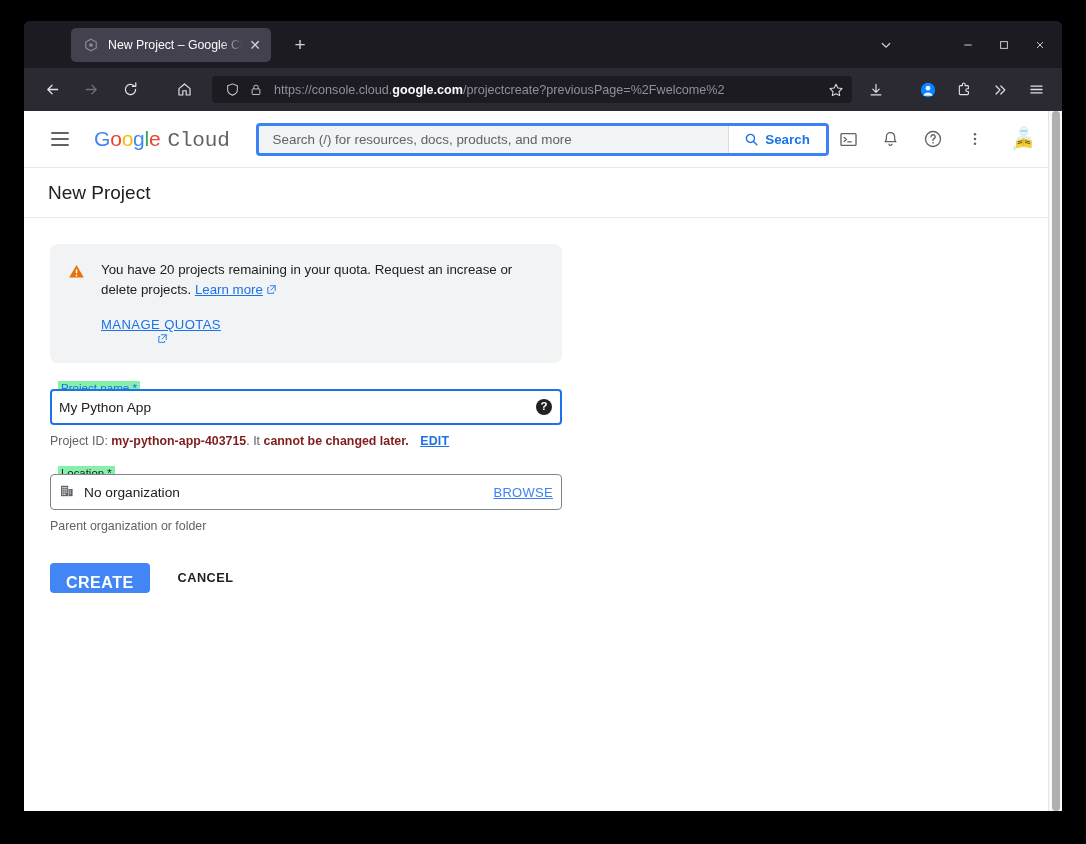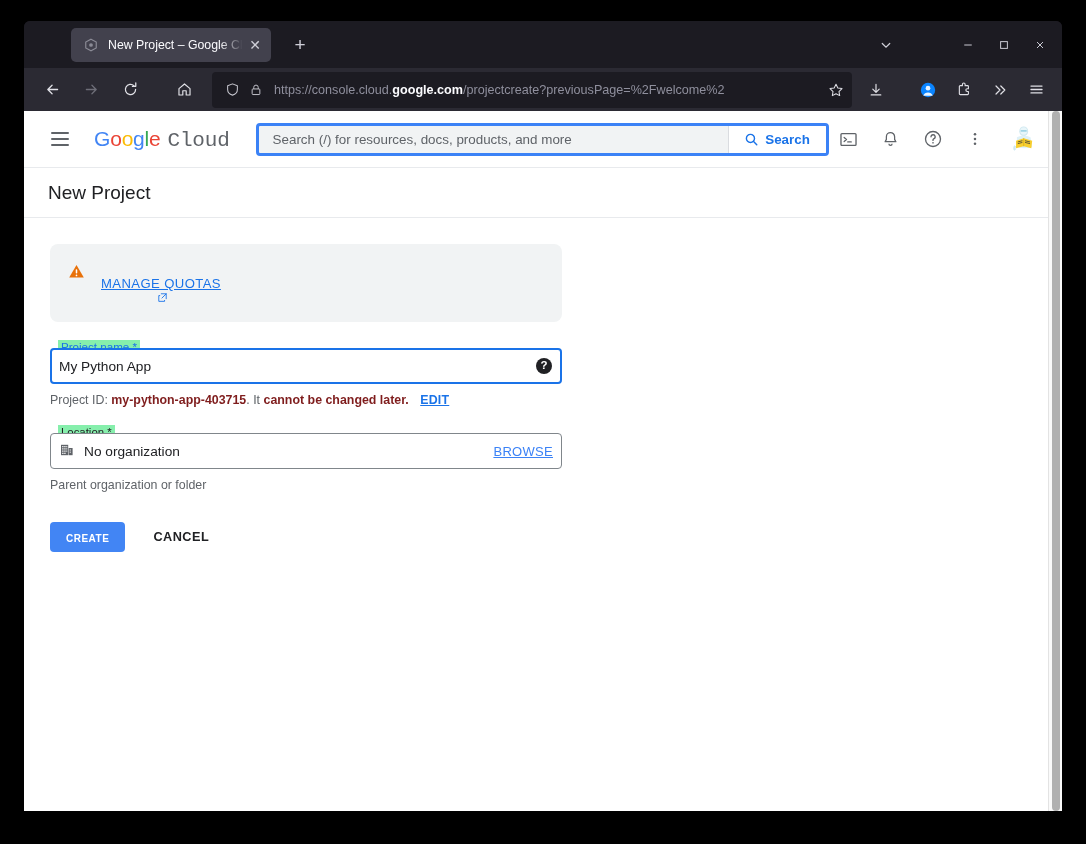--- a/index.html
+++ b/index.html
@@ -91,21 +91,21 @@
     color: #e0e0e6; flex: none;
   }
   .nav-btn.disabled { color: #6e6e78; }
   #nav-back { margin-left: 6px; }
   #nav-forward { margin-left: 7px; }
   #nav-reload { margin-left: 7px; }
   #nav-home { margin-left: 22px; }
 
   #urlbar {
     flex: 1;
-    height: 36px;
+    height: 27px;
     background: #1c1b22;
     border-radius: 4px;
     margin: 0 8px 0 12px;
     display: flex; align-items: center;
     padding: 0 2px 0 8px;
     min-width: 0;
   }
   .url-icon {
     width: 24px; height: 24px; flex: none;
     display: flex; align-items: center; justify-content: center;
@@ -322,21 +322,21 @@
   #edit-link { color: #1a73e8; font-weight: 700; margin-left: 8px; letter-spacing: 0.2px; }
 
   #button-row { margin-top: 30px; display: flex; align-items: center; gap: 18px; }
   #create-button {
     background: #4285f4;
     color: #fff;
     border: none;
     height: 30px;
     padding: 11px 16px;
     border-radius: 4px;
-    font-size: 10px;
+    font-size: 16px;
     font-weight: 700;
     letter-spacing: 0.5px;
     font-family: "Liberation Sans", sans-serif;
   }
   #cancel-button {
     background: transparent;
     color: #202124;
     border: none;
     height: 30px;
     padding: 0 10px;
@@ -538,20 +538,28 @@
 
         <div id="quota-alert">
           <span id="warning-icon">
             <svg width="17" height="17" viewBox="0 0 20 20">
               <path d="M10 2.4 L18.6 17.2 H1.4 Z" fill="#e8710a"></path>
               <rect x="9.1" y="7.3" width="1.8" height="5.1" rx="0.8" fill="#fff"></rect>
               <circle cx="10" cy="14.6" r="1" fill="#fff"></circle>
             </svg>
           </span>
           <div>
+            <div class="alert-text">
+              <span>You have 20 projects remaining in your quota. Request an increase or delete projects.</span>
+              <a class="alert-link" href="#">Learn more</a><span class="ext-link-glyph"><svg width="11" height="11" viewBox="0 0 16 16">
+                    <path d="M6.2 2.6 H13.4 V9.8" fill="none" stroke="#1a73e8" stroke-width="1.3" stroke-linecap="round" stroke-linejoin="round"></path>
+                    <path d="M13.4 2.6 L7.2 8.8" stroke="#1a73e8" stroke-width="1.3" stroke-linecap="round"></path>
+                    <path d="M11 12.2 V13.6 H2.6 V5.2 H4" fill="none" stroke="#1a73e8" stroke-width="1.3" stroke-linecap="round" stroke-linejoin="round"></path>
+                  </svg></span>
+            </div>
             <a id="manage-quotas" href="#">
               <span>MANAGE QUOTAS</span>
                 <span class="ext-link-glyph"><svg width="11" height="11" viewBox="0 0 16 16">
                     <path d="M6.2 2.6 H13.4 V9.8" fill="none" stroke="#1a73e8" stroke-width="1.3" stroke-linecap="round" stroke-linejoin="round"></path>
                     <path d="M13.4 2.6 L7.2 8.8" stroke="#1a73e8" stroke-width="1.3" stroke-linecap="round"></path>
                     <path d="M11 12.2 V13.6 H2.6 V5.2 H4" fill="none" stroke="#1a73e8" stroke-width="1.3" stroke-linecap="round" stroke-linejoin="round"></path>
                   </svg></span>
             </a>
           </div>
         </div>

